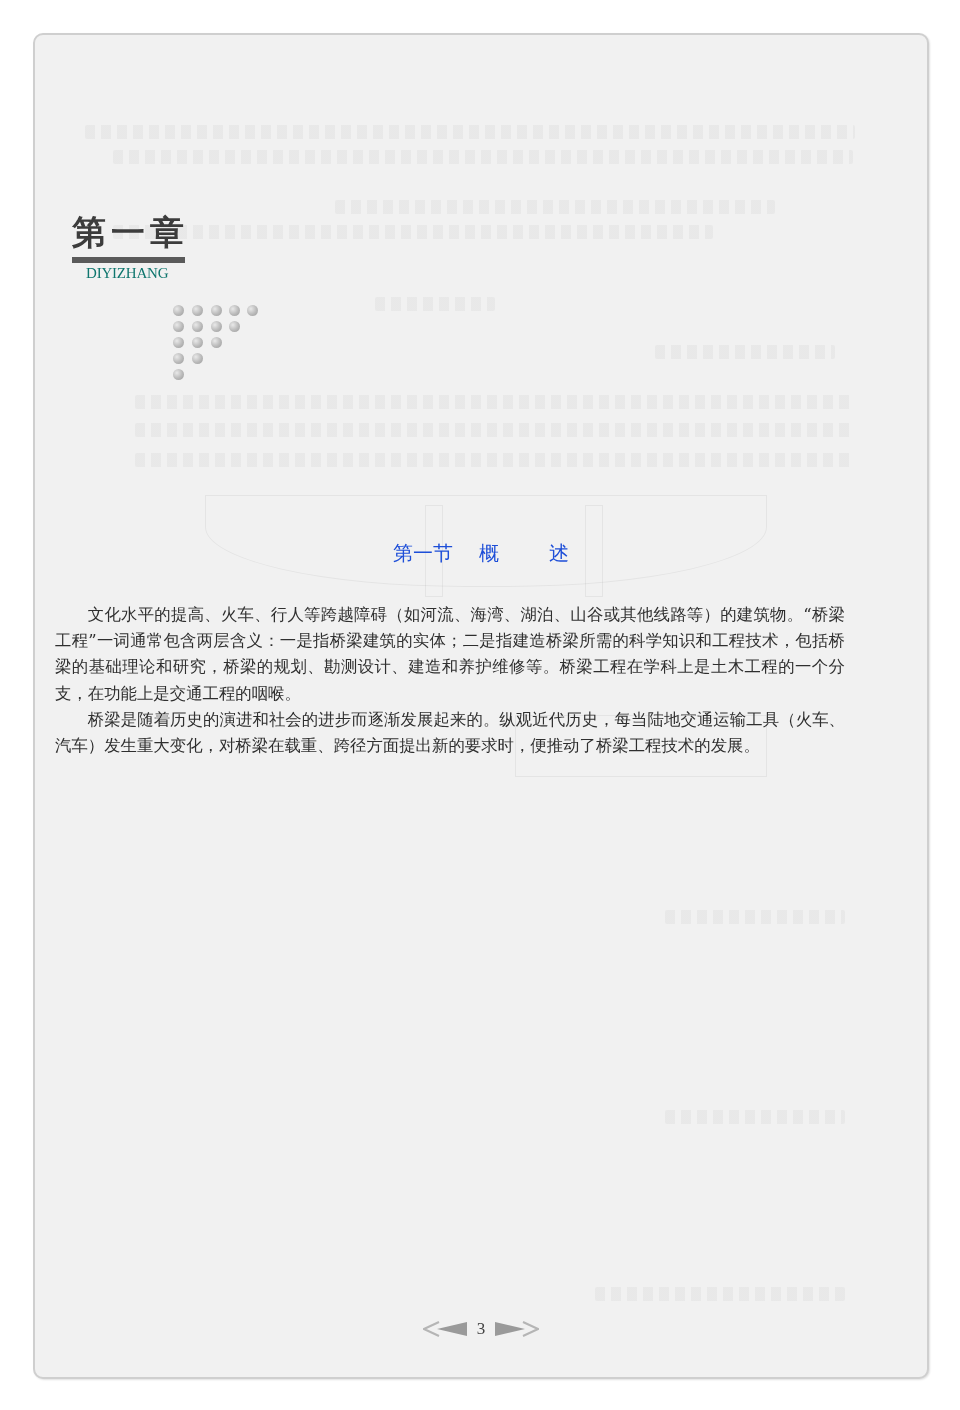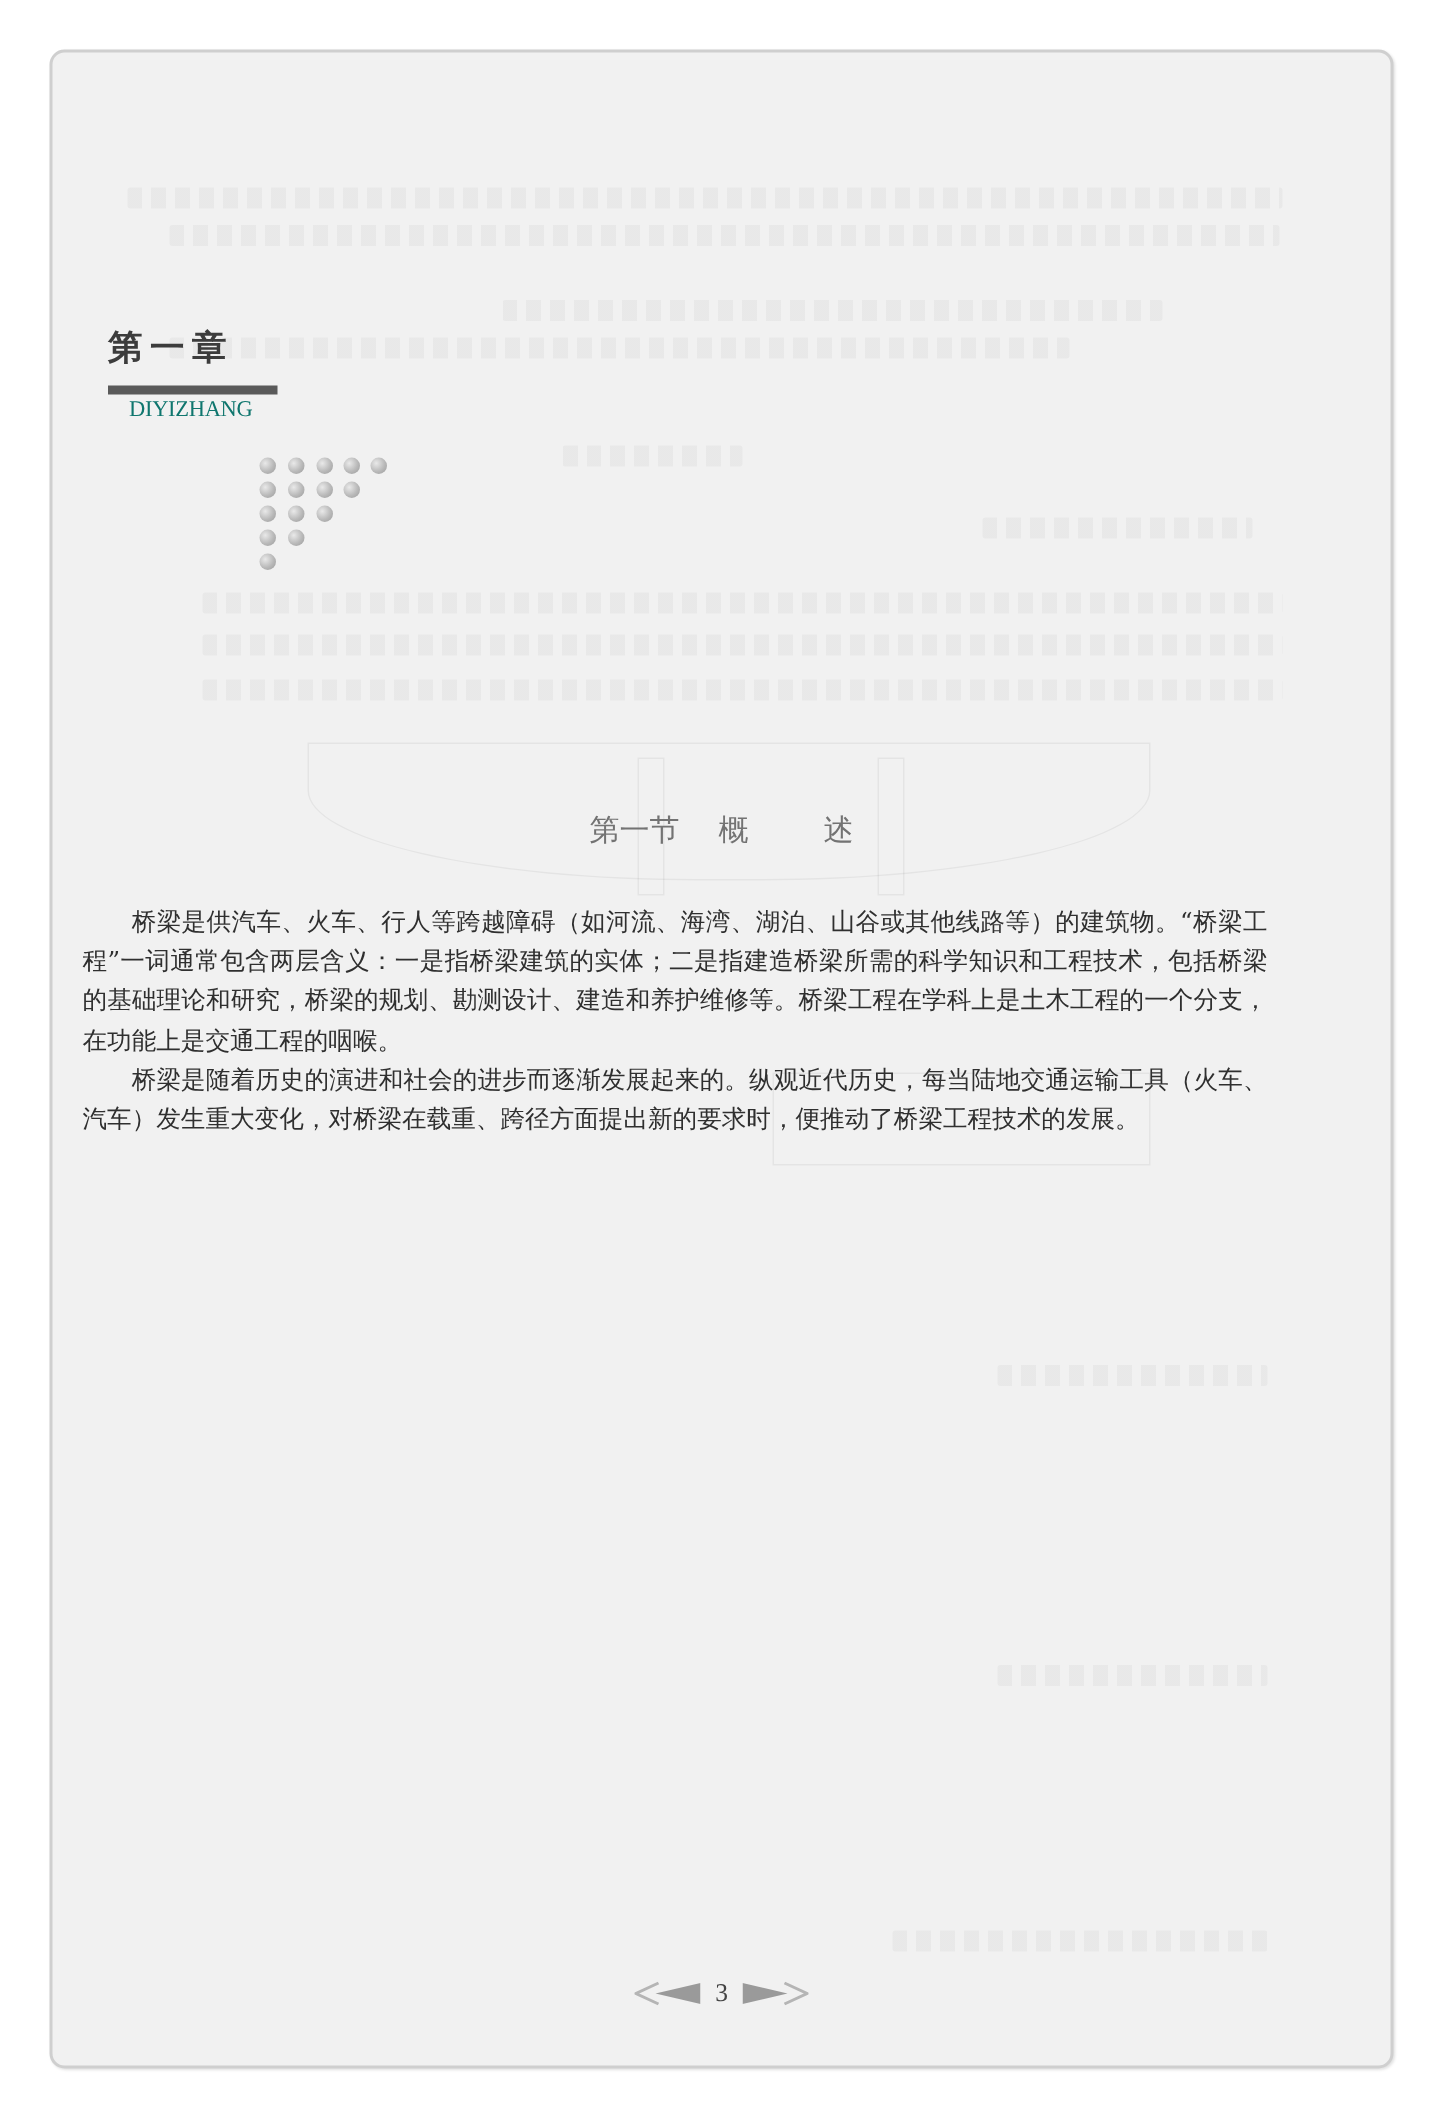--- a/index.html
+++ b/index.html
@@ -50,21 +50,21 @@
     top: 180px;
     width: 300px;
     height: 160px;
   }
   .chapter-label {
     position: absolute;
     left: 0;
     top: 0;
     font-family: "DejaVu Sans", "Liberation Sans", sans-serif;
     font-weight: bold;
-    font-size: 23px;
+    font-size: 34px;
     letter-spacing: 5px;
     color: #3c3c3c;
     line-height: 34px;
   }
   .chapter-bar {
     position: absolute;
     left: 0;
     top: 42px;
     width: 113px;
     height: 6px;
@@ -102,21 +102,21 @@
   }
 
   
   .section-title {
     position: absolute;
     left: 0;
     right: 0;
     top: 505px;
     text-align: center;
     font-size: 20px;
-    color: #737373;
+    color: #1d4ed8;
     word-spacing: 0;
   }
   .section-title span { display: inline-block; }
   .section-title .sp1 { margin-left: 26px; }
   .section-title .sp2 { margin-left: 50px; }
 
   
   .body-text {
     position: absolute;
     left: 20px;
@@ -201,21 +201,21 @@
       <div class="dot" style="left:19px; top:48px;"></div>
       <div class="dot" style="left:0px; top:64px;"></div>
     </div>
   </div>
 
   <div class="section-title">
     <span>第一节</span><span class="sp1">概</span><span class="sp2">述</span>
   </div>
 
   <div class="body-text">
-    <p>桥梁是供汽车、火车、行人等跨越障碍（如河流、海湾、湖泊、山谷或其他线路等）的建筑物。“桥梁工程”一词通常包含两层含义：一是指桥梁建筑的实体；二是指建造桥梁所需的科学知识和工程技术，包括桥梁的基础理论和研究，桥梁的规划、勘测设计、建造和养护维修等。桥梁工程在学科上是土木工程的一个分支，在功能上是交通工程的咽喉。</p>
+    <p>文化水平的提高、火车、行人等跨越障碍（如河流、海湾、湖泊、山谷或其他线路等）的建筑物。“桥梁工程”一词通常包含两层含义：一是指桥梁建筑的实体；二是指建造桥梁所需的科学知识和工程技术，包括桥梁的基础理论和研究，桥梁的规划、勘测设计、建造和养护维修等。桥梁工程在学科上是土木工程的一个分支，在功能上是交通工程的咽喉。</p>
     <p>桥梁是随着历史的演进和社会的进步而逐渐发展起来的。纵观近代历史，每当陆地交通运输工具（火车、汽车）发生重大变化，对桥梁在载重、跨径方面提出新的要求时，便推动了桥梁工程技术的发展。</p>
   </div>
 
   <div class="footer">
     <svg class="arrow" viewBox="0 0 44 16">
       <polygon points="44,1 44,15 14,8" fill="#9a9a9a"></polygon>
       <polyline points="16,1 1,8 16,15" fill="none" stroke="#b5b5b5" stroke-width="2"></polyline>
     </svg>
     <span class="page-num">3</span>
     <svg class="arrow" viewBox="0 0 44 16">

